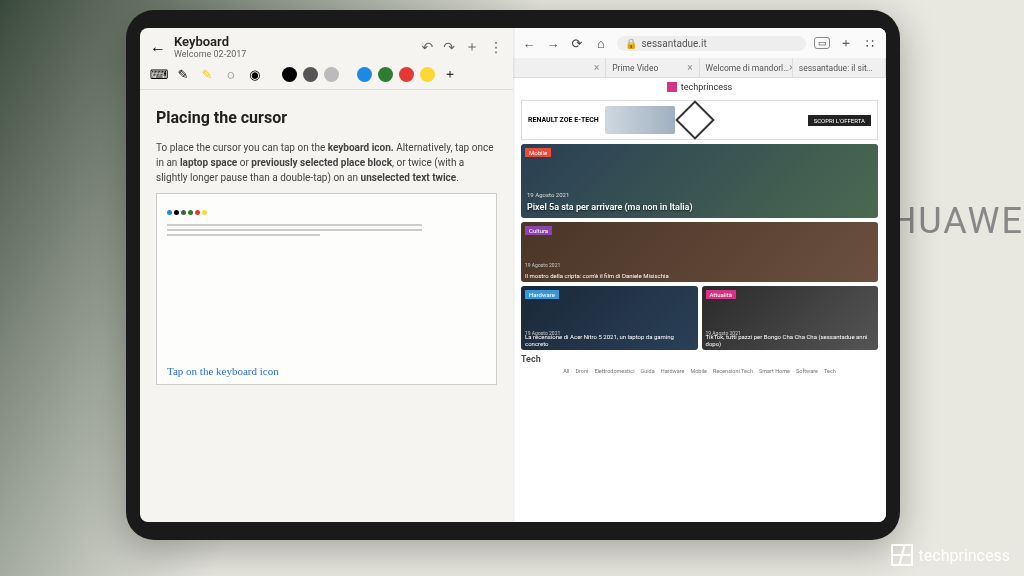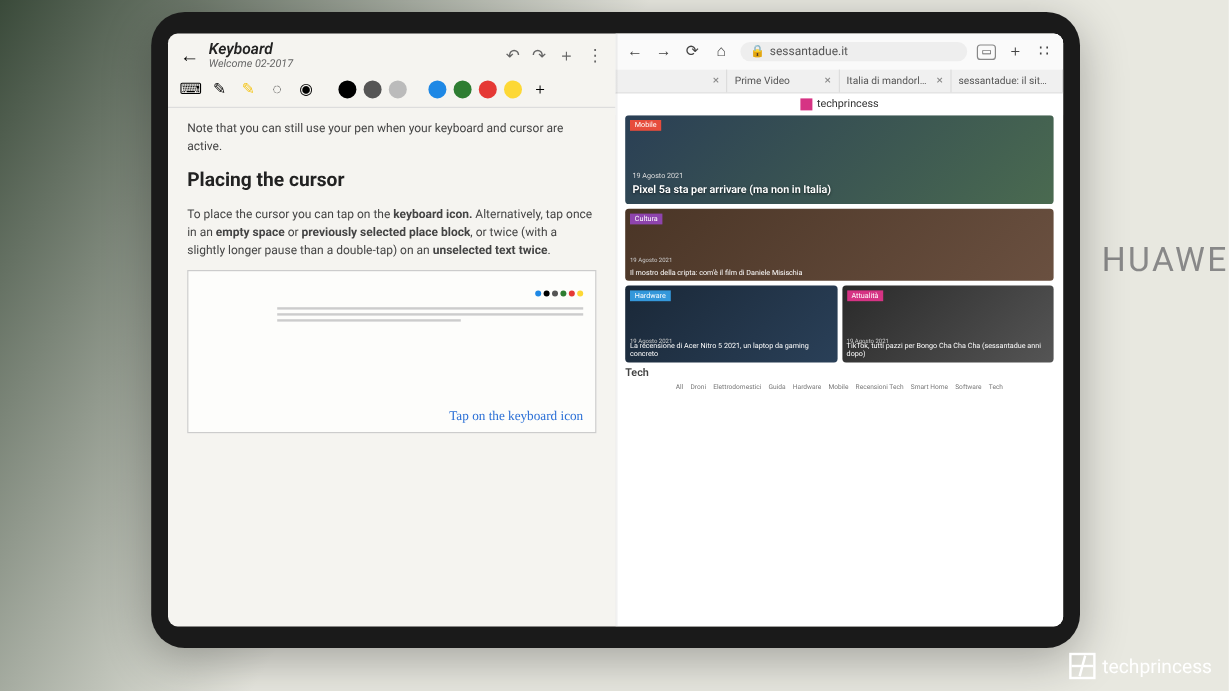--- a/index.html
+++ b/index.html
@@ -31,42 +31,42 @@
   position: absolute; left: 50%; top:0; bottom:0; width:2px;
   background: linear-gradient(90deg, rgba(0,0,0,0.08), rgba(0,0,0,0.02));
 }
 .pane { width: 50%; height: 100%; display:flex; flex-direction:column; }
 
 .notes-header {
   display:flex; align-items:center; gap:8px;
   padding: 6px 10px 2px 10px;
 }
 .back-arrow { font-size:16px; }
-.title-block { flex:1;font-style:italic; }
+.title-block { flex:1; }
 .title-line { font-size:13px; font-weight:600; color:#222; }
 .sub-line { font-size:9px; color:#666; }
 .hdr-tools { display:flex; gap:10px; align-items:center; color:#666; font-size:14px; }
 .toolrow {
   display:flex; align-items:center; gap:6px;
   padding: 4px 10px 6px 10px;
   border-bottom: 1px solid #ddd;
 }
 .tool { width:18px; height:18px; display:flex; align-items:center; justify-content:center; font-size:13px; }
 .swatch { width:15px; height:15px; border-radius:50%; }
 .note-body {
   flex:1; padding: 10px 16px 8px 16px; overflow:hidden;
   font-size:10px; color:#444; line-height:1.5;
 }
 .note-body p { margin-bottom:8px; }
 .note-body h2 { font-size:16px; font-weight:700; color:#222; margin:6px 0 10px; }
 .cards { display:flex; gap:14px; margin-top:8px; }
 .card {
   flex:1; border:1px solid #ccc; background:#fdfdfb;
-  padding:10px 10px 6px 10px; height:136px;
-  display:flex; flex-direction:column; align-items:flex-end;
+  padding:10px 10px 6px 10px; height:192px;
+  display:flex; flex-direction:column; align-items:flex-start;
 }
 .mini-dots { display:flex; gap:2px; margin:6px 0; }
 .mini-dots span { width:5px; height:5px; border-radius:50%; }
 .mini-lines { width:80%; }
 .mini-lines div { height:2px; background:#ccc; margin:3px 0; }
 .hand { font-family: "Comic Sans MS", cursive; color:#2a6fd6; font-size:11px; text-align:center; margin-top:auto; line-height:1.3; }
 
 .browser-bar {
   display:flex; align-items:center; gap:8px;
   padding:6px 8px; background:#fafafa;
@@ -114,21 +114,21 @@
 .catbar { display:flex; gap:6px; justify-content:center; padding:4px 0 2px; font-size:5.5px; color:#777; }
 .watermark {
   position:absolute; right:14px; bottom:10px;
   display:flex; align-items:center; gap:6px;
   color:#fff; font-size:16px; font-weight:400;
 }
 .wm-logo { width:22px; height:22px; border:2px solid #fff; position:relative; }
 .wm-logo::before, .wm-logo::after { content:""; position:absolute; background:#fff; }
 .wm-logo::before { left:50%; top:0; bottom:0; width:2px; transform:translateX(-50%) rotate(15deg); }
 .wm-logo::after { top:50%; left:0; right:0; height:2px; transform:translateY(-50%); }
-.bg-text { position:absolute; right:0; top:200px; font-size:28px; color:#888; letter-spacing:2px; }
+.bg-text { position:absolute; right:0; top:200px; font-size:36px; color:#888; letter-spacing:2px; }
 </style>
 </head>
 <body>
 
 <div class="photo-bg">
   <div class="bg-text">HUAWE</div>
 </div>
 
 <div class="tablet">
   <div class="screen">
@@ -159,24 +159,23 @@
         <span class="swatch" style="background:#555"></span>
         <span class="swatch" style="background:#bbb"></span>
         <span style="width:6px"></span>
         <span class="swatch" style="background:#1e88e5"></span>
         <span class="swatch" style="background:#2e7d32"></span>
         <span class="swatch" style="background:#e53935"></span>
         <span class="swatch" style="background:#fdd835"></span>
         <span class="tool">＋</span>
       </div>
       <div class="note-body">
-        <p>Note that you can still use your pen when your keyboard and cursor are active.</p>
         <h2>Placing the cursor</h2>
         <p>
-          <span>To place the cursor you can tap on the </span><b>keyboard icon.</b><span> Alternatively, tap once in an </span><b>empty space</b><span> or </span><b>previously selected place block</b><span>, or twice (with a slightly longer pause than a double-tap) on an </span><b>unselected text twice</b><span>.</span>
+          <span>To place the cursor you can tap on the </span><b>keyboard icon.</b><span> Alternatively, tap once in an </span><b>laptop space</b><span> or </span><b>previously selected place block</b><span>, or twice (with a slightly longer pause than a double-tap) on an </span><b>unselected text twice</b><span>.</span>
         </p>
         <div class="cards">
           <div class="card">
             <div class="mini-dots">
                 <span style="background:#1e88e5"></span>
                 <span style="background:#000"></span>
                 <span style="background:#555"></span>
                 <span style="background:#2e7d32"></span>
                 <span style="background:#e53935"></span>
                 <span style="background:#fdd835"></span>
@@ -209,30 +208,38 @@
       <div class="tabstrip">
         <div class="tab">
             <span></span>
             <span class="x">×</span>
           </div>
         <div class="tab">
             <span>Prime Video</span>
             <span class="x">×</span>
           </div>
         <div class="tab">
-            <span>Italia di mandorl…</span>
+            <span>Welcome di mandorl…</span>
             <span class="x">×</span>
           </div>
         <div class="tab">
             <span>sessantadue: il sit…</span>
           </div>
       </div>
       <div class="site-hdr">
         <span class="logo-sq"></span>
         <span>techprincess</span>
+      </div>
+      <div class="ad">
+        <div>
+          <div style="font-weight:700">RENAULT ZOE E-TECH</div>
+        </div>
+        <div class="ad-car"></div>
+        <div style="width:28px;height:28px;border:2px solid #333;transform:rotate(45deg)"></div>
+        <div class="ad-btn">SCOPRI L'OFFERTA</div>
       </div>
       <div class="feed">
         <div class="hero">
           <span class="tag">Mobile</span>
           <div class="art-date">19 Agosto 2021</div>
           <div class="art-title">Pixel 5a sta per arrivare (ma non in Italia)</div>
         </div>
         <div class="tile a" style="height:60px;margin-bottom:4px">
           <span class="tag purple">Cultura</span>
           <div class="d">19 Agosto 2021</div>

